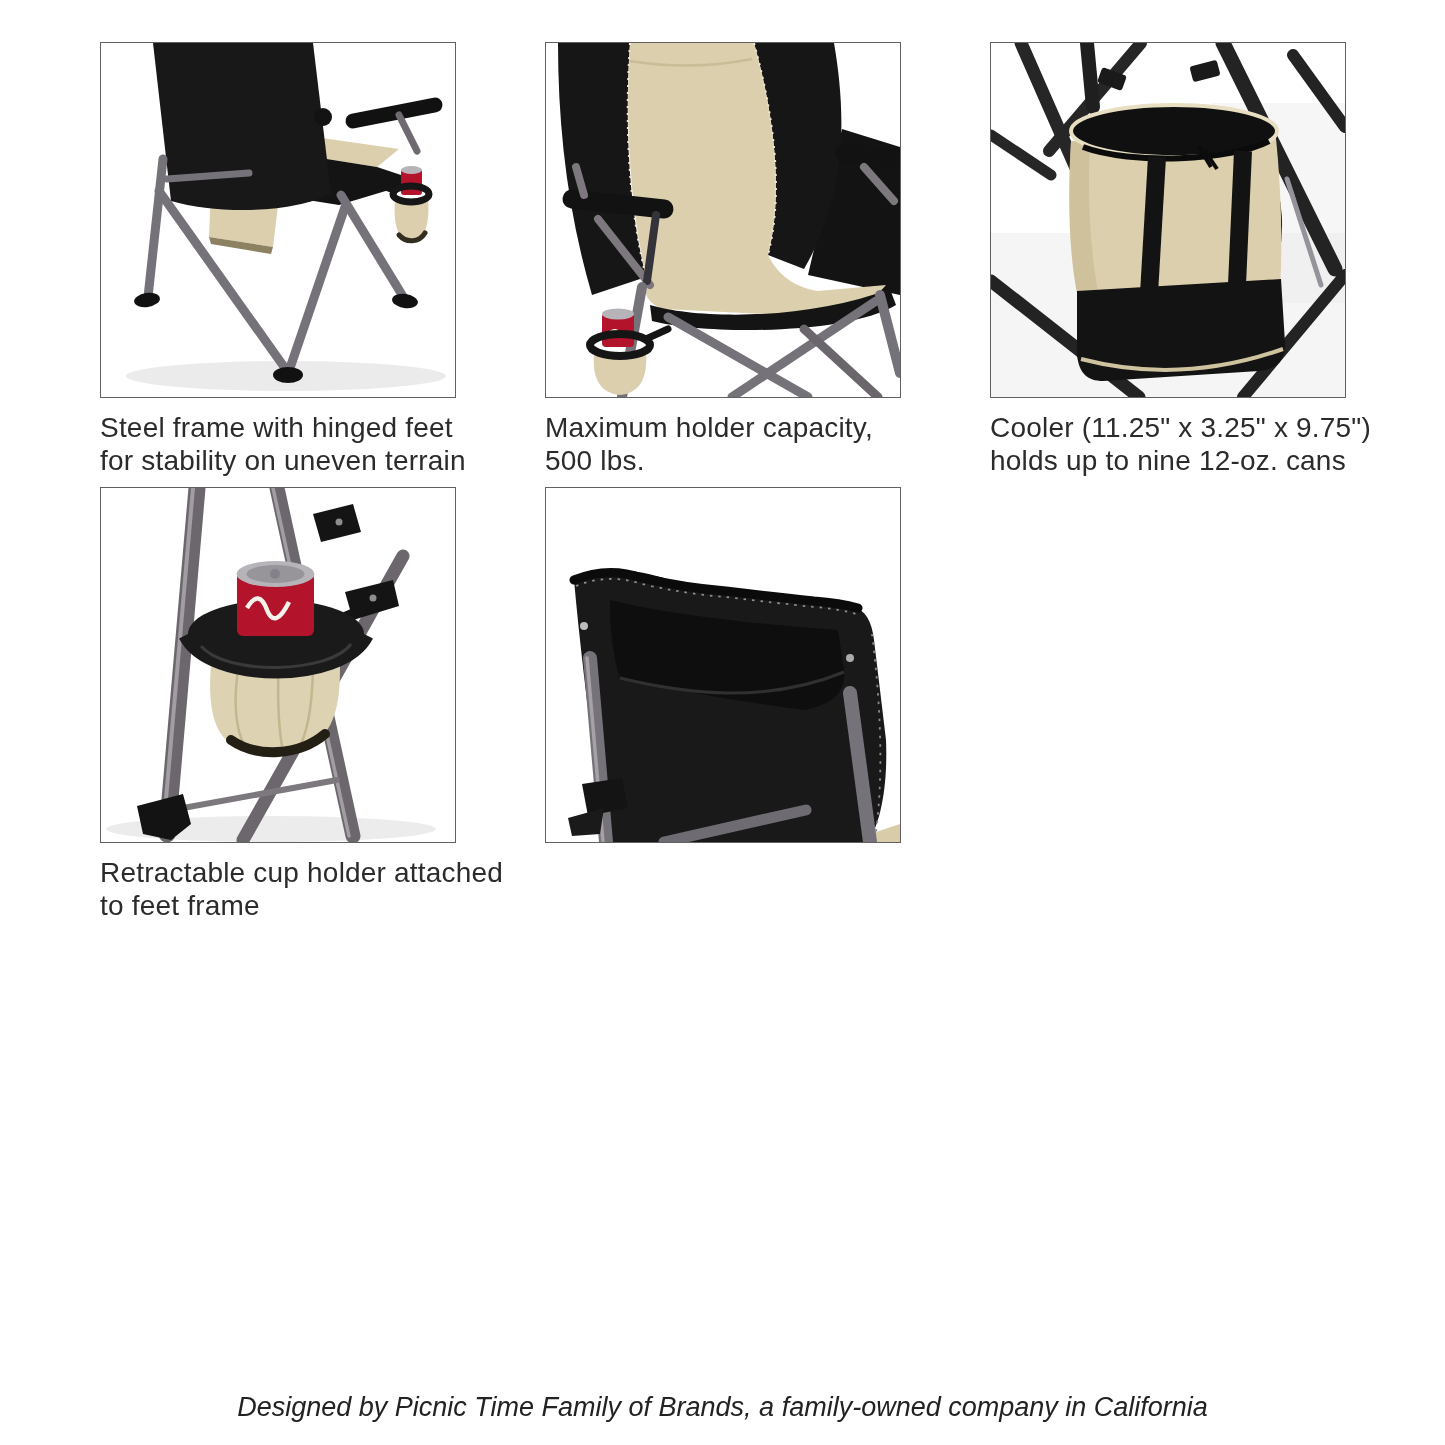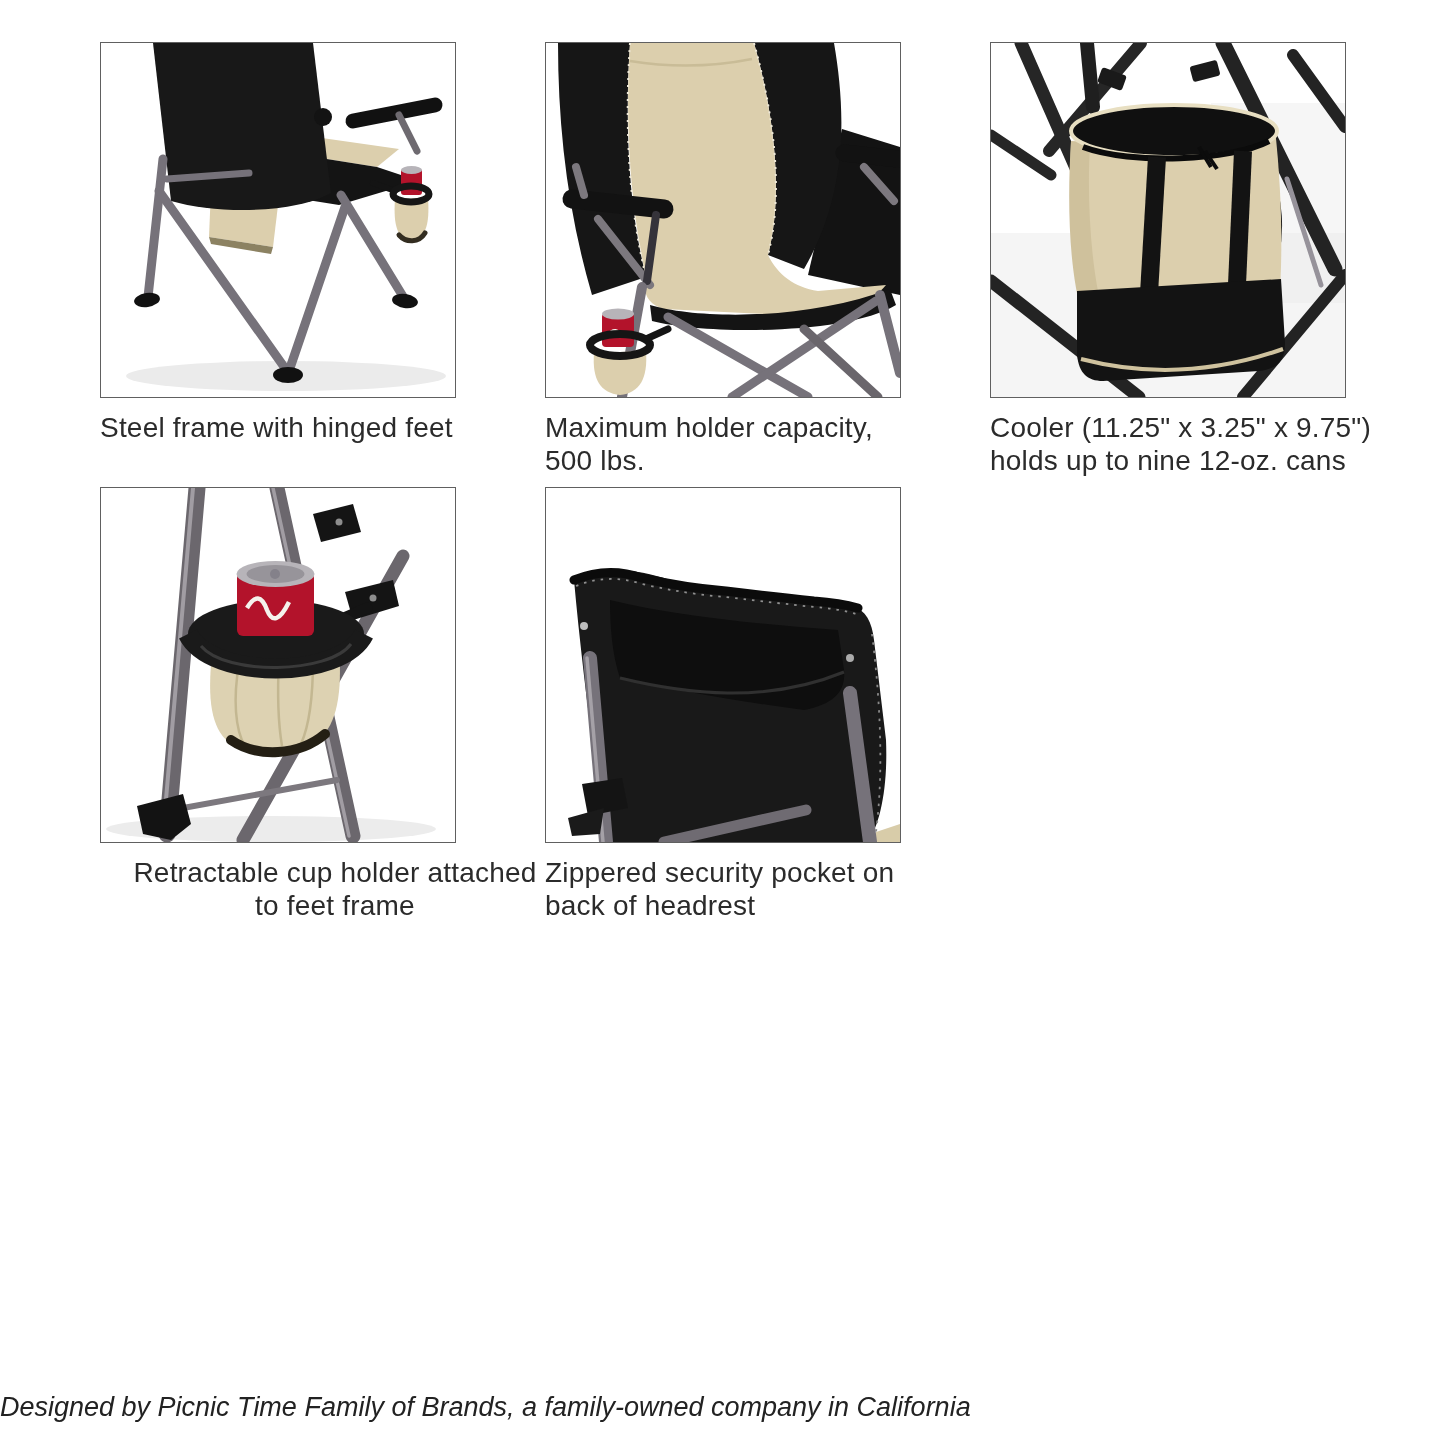--- a/index.html
+++ b/index.html
@@ -4,35 +4,35 @@
 <style>
   html,body { margin:0; padding:0; background:#ffffff; }
   .page {
     position:relative; width:1445px; height:1445px; background:#ffffff;
     font-family:"Liberation Sans", sans-serif; overflow:hidden;
   }
   .cell { position:absolute; width:470px; }
   .cell-1 { left:100px; top:42px; }
   .cell-2 { left:545px; top:42px; }
   .cell-3 { left:990px; top:42px; }
-  .cell-4 { left:100px; top:487px;text-align:center; }
+  .cell-4 { left:100px; top:487px; }
   .cell-5 { left:545px; top:487px; }
   figure { margin:0; }
   .photo {
     width:354px; height:354px; border:1px solid #606060; background:#ffffff;
     box-sizing:content-box;
   }
   .photo svg { display:block; width:354px; height:354px; }
   .caption {
     margin-top:13px; font-size:28px; line-height:33px; color:#2b2b2b;
     letter-spacing:0.2px;
   }
   .cap-line { display:block; white-space:nowrap; }
   .page-footer {
-    position:absolute; left:0; top:1392px; width:1445px; text-align:left;
+    position:absolute; left:0; top:1392px; width:1445px; text-align:center;
     font-style:italic; font-size:27px; color:#222222;
   }
 </style>
 </head>
 <body>
 
 <div class="page">
 
   <figure class="cell cell-1">
     <div class="photo">
@@ -70,20 +70,21 @@
           <rect x="300" y="126" width="21" height="26" rx="3" fill="#b3132b"></rect>
           <ellipse cx="310.5" cy="127" rx="10.5" ry="4" fill="#b7b4b9"></ellipse>
           <path d="M294,156 C292,184 297,196 310,198 C324,196 329,183 327,155 Z" fill="#dccfad"></path>
           <ellipse cx="310" cy="151" rx="18" ry="8" fill="none" stroke="#161616" stroke-width="7"></ellipse>
           <path d="M298,192 C305,200 318,200 324,190" stroke="#332d20" stroke-width="5" fill="none" stroke-linecap="round"></path>
         </g>
       </svg>
     </div>
     <figcaption class="caption">
       <span class="cap-line">Steel frame with hinged feet</span>
+      <span class="cap-line">for stability on uneven terrain</span>
     </figcaption>
   </figure>
 
   <figure class="cell cell-2">
     <div class="photo">
       <svg viewBox="0 0 354 354">
         <rect width="354" height="354" fill="#ffffff"></rect>
         <path d="M296,86 L354,104 L354,252 L262,232 Z" fill="#131313"></path>
         <path d="M12,0 L84,0 C78,90 84,170 100,234 L46,252 C22,170 12,86 12,0 Z" fill="#161616"></path>
         <path d="M208,0 L288,0 C300,70 302,150 258,226 L222,212 C238,150 228,70 208,0 Z" fill="#161616"></path>
@@ -240,21 +241,17 @@
           <path d="M41,170 L57,354" stroke="#a5a1a7" stroke-width="3.5"></path>
           <path d="M118,354 L260,322" stroke="#6f6b72" stroke-width="11"></path>
           <path d="M304,205 L324,354" stroke="#76727a" stroke-width="14"></path>
         </g>
         <g>
           <path d="M36,296 L76,290 L82,320 L42,328 Z" fill="#141414"></path>
           <path d="M22,330 L58,320 L54,346 L26,348 Z" fill="#1a1a1a"></path>
         </g>
       </svg>
     </div>
-    <figcaption class="caption">
-      <span class="cap-line">Zippered security pocket on</span>
-      <span class="cap-line">back of headrest</span>
-    </figcaption>
   </figure>
 
   <div class="page-footer">Designed by Picnic Time Family of Brands, a family-owned company in California</div>
 
 </div>
 
 </body></html>

